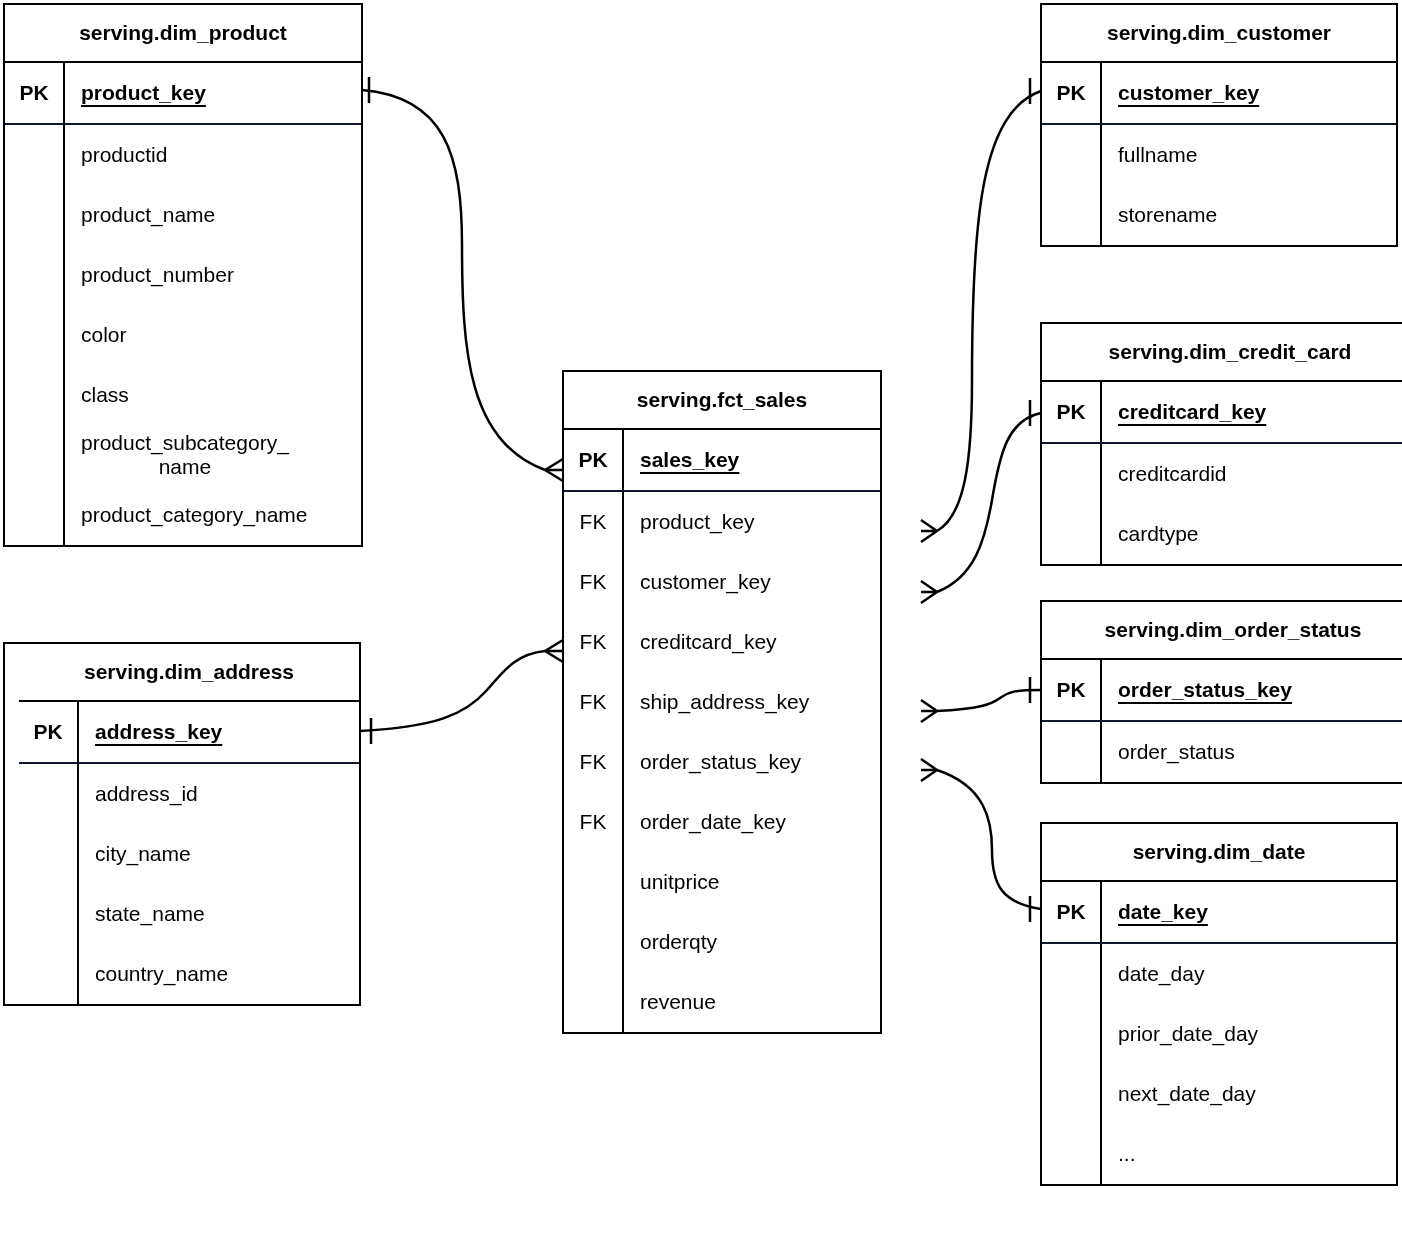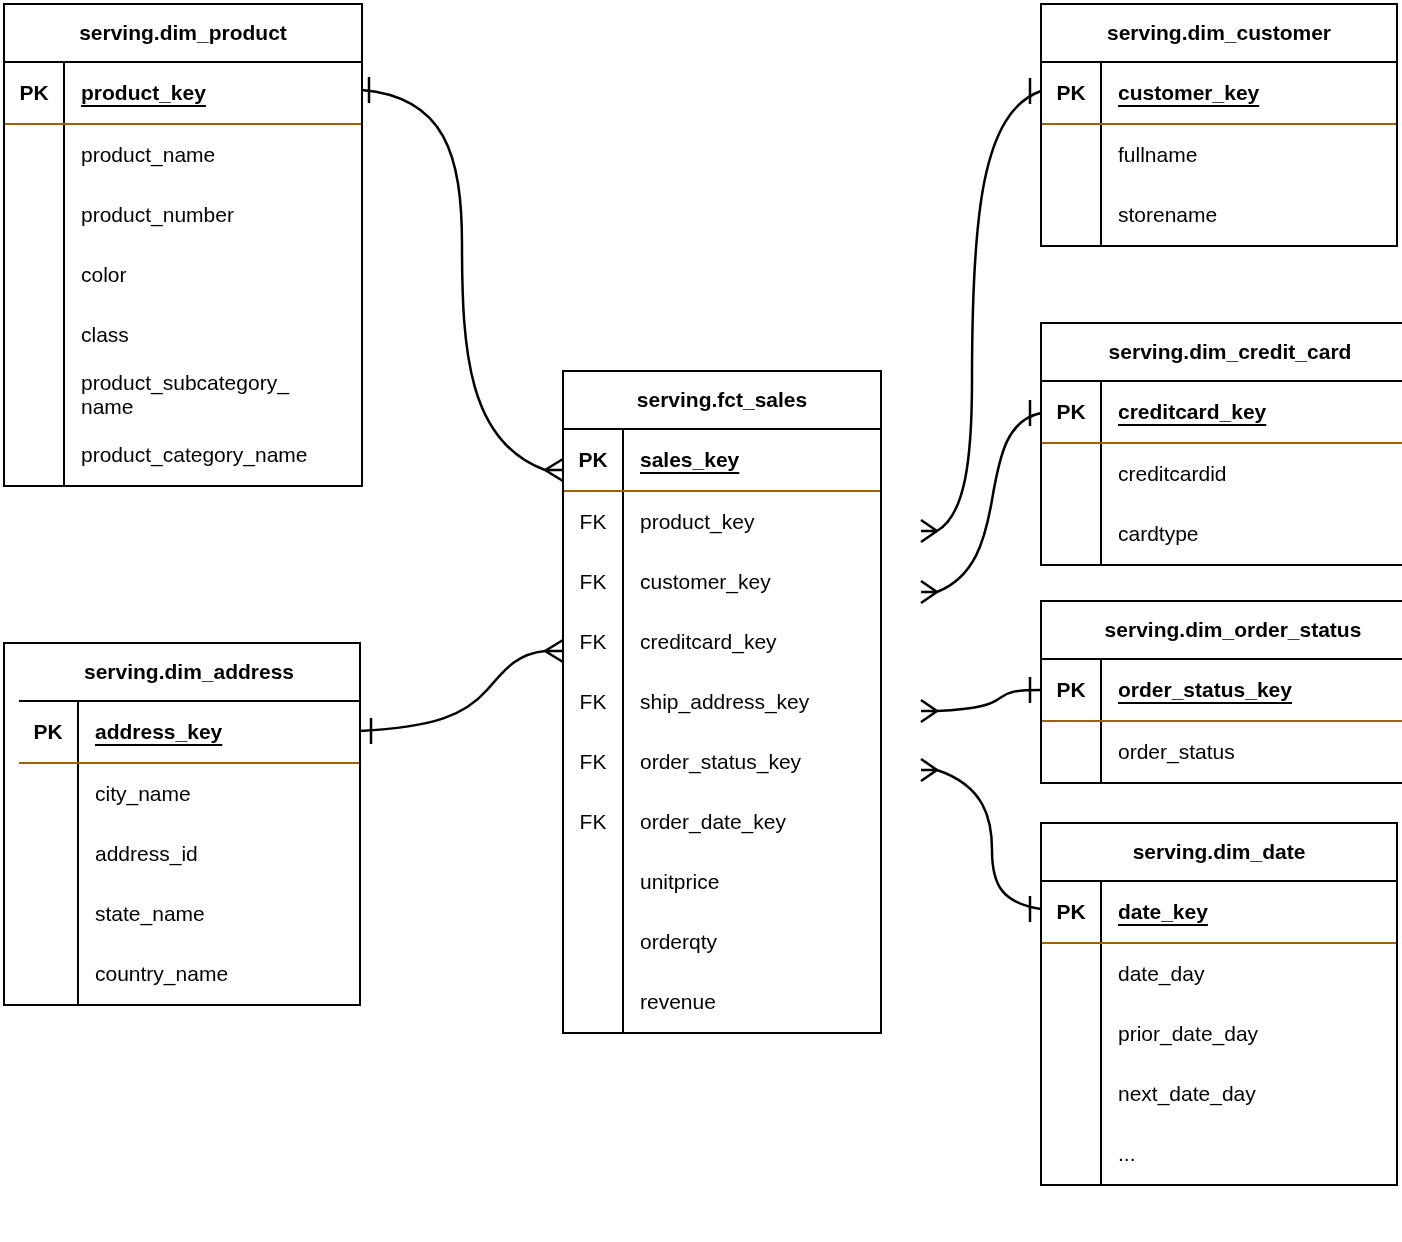--- a/index.html
+++ b/index.html
@@ -4,20 +4,21 @@
 <style>
   html, body { margin: 0; padding: 0; background: #ffffff; }
   .canvas {
     position: relative;
     width: 1402px;
     height: 1242px;
     background: #ffffff;
     font-family: "Liberation Sans", sans-serif;
     color: #000000;
     overflow: hidden;
+    text-align: center;
   }
   svg.edges {
     position: absolute;
     left: 0; top: 0;
     width: 1402px; height: 1242px;
   }
   .table {
     position: absolute;
     background: #ffffff;
     border: 2px solid #000000;
@@ -26,21 +27,21 @@
   .t-title {
     height: 56px;
     display: flex;
     align-items: center;
     justify-content: center;
     font-weight: bold;
     font-size: 21px;
     border-bottom: 2px solid #000000;
   }
   .t-row { display: flex; min-height: 60px; align-items: stretch; }
-  .pk-row { border-bottom: 2px solid #a16207; }
+  .pk-row { border-bottom: 2px solid #0f172a; }
   .gutter {
     flex: 0 0 58px;
     width: 58px;
     border-right: 2px solid #000000;
     display: flex;
     align-items: center;
     justify-content: center;
     font-size: 21px;
   }
   .pk-row .gutter { font-weight: bold; }
@@ -103,20 +104,24 @@
 
   <div class="table t-dim-product">
     <div class="t-title">serving.dim_product</div>
     <div class="t-row pk-row">
       <div class="gutter">PK</div>
       <div class="field">product_key</div>
     </div>
     <div class="t-body">
         <div class="t-row">
           <div class="gutter"></div>
+          <div class="field">productid</div>
+        </div>
+        <div class="t-row">
+          <div class="gutter"></div>
           <div class="field">product_name</div>
         </div>
         <div class="t-row">
           <div class="gutter"></div>
           <div class="field">product_number</div>
         </div>
         <div class="t-row">
           <div class="gutter"></div>
           <div class="field">color</div>
         </div>
@@ -260,28 +265,28 @@
 
   <div class="table t-dim-address">
     <div class="t-title">serving.dim_address</div>
     <div class="t-row pk-row">
       <div class="gutter">PK</div>
       <div class="field">address_key</div>
     </div>
     <div class="t-body">
         <div class="t-row">
           <div class="gutter"></div>
+          <div class="field">address_id</div>
+        </div>
+        <div class="t-row">
+          <div class="gutter"></div>
           <div class="field">city_name</div>
         </div>
         <div class="t-row">
           <div class="gutter"></div>
-          <div class="field">address_id</div>
-        </div>
-        <div class="t-row">
-          <div class="gutter"></div>
           <div class="field">state_name</div>
         </div>
         <div class="t-row">
           <div class="gutter"></div>
           <div class="field">country_name</div>
         </div>
       </div>
   </div>
 
 </div>

